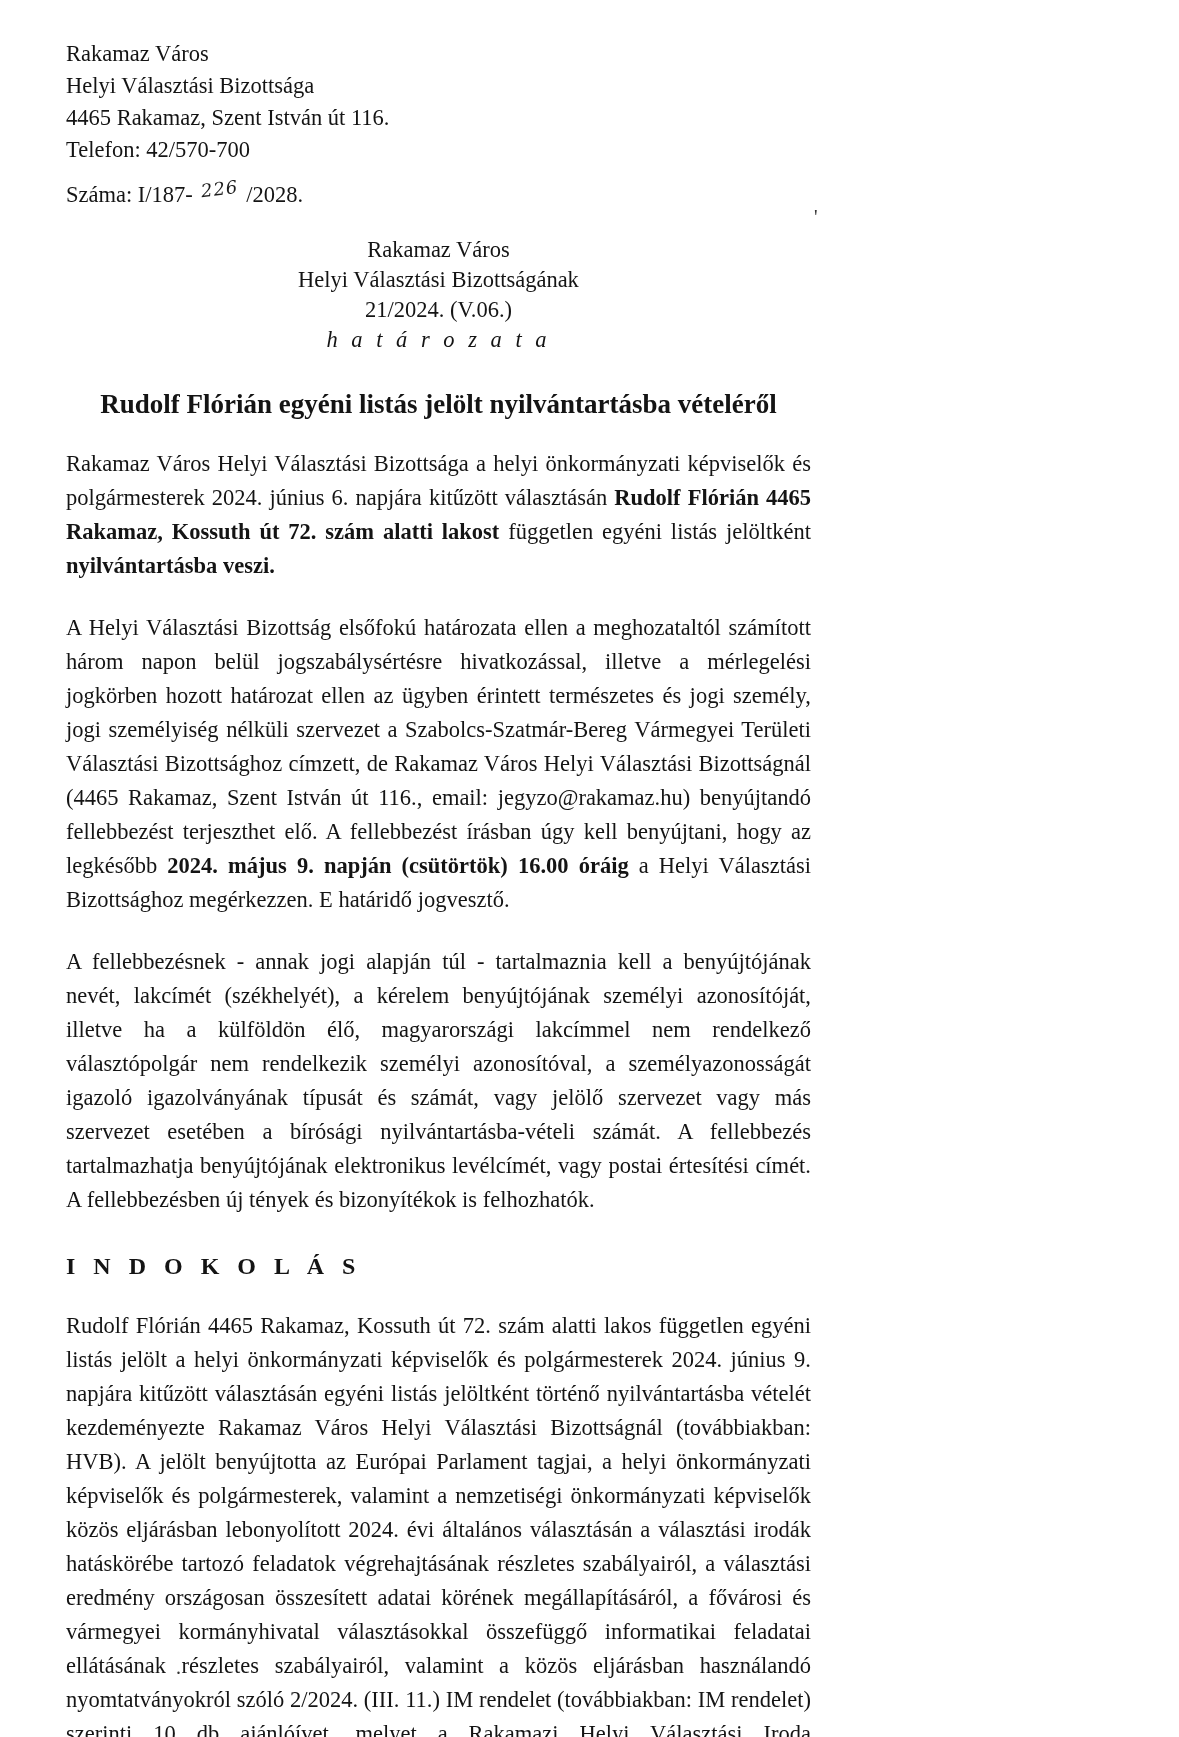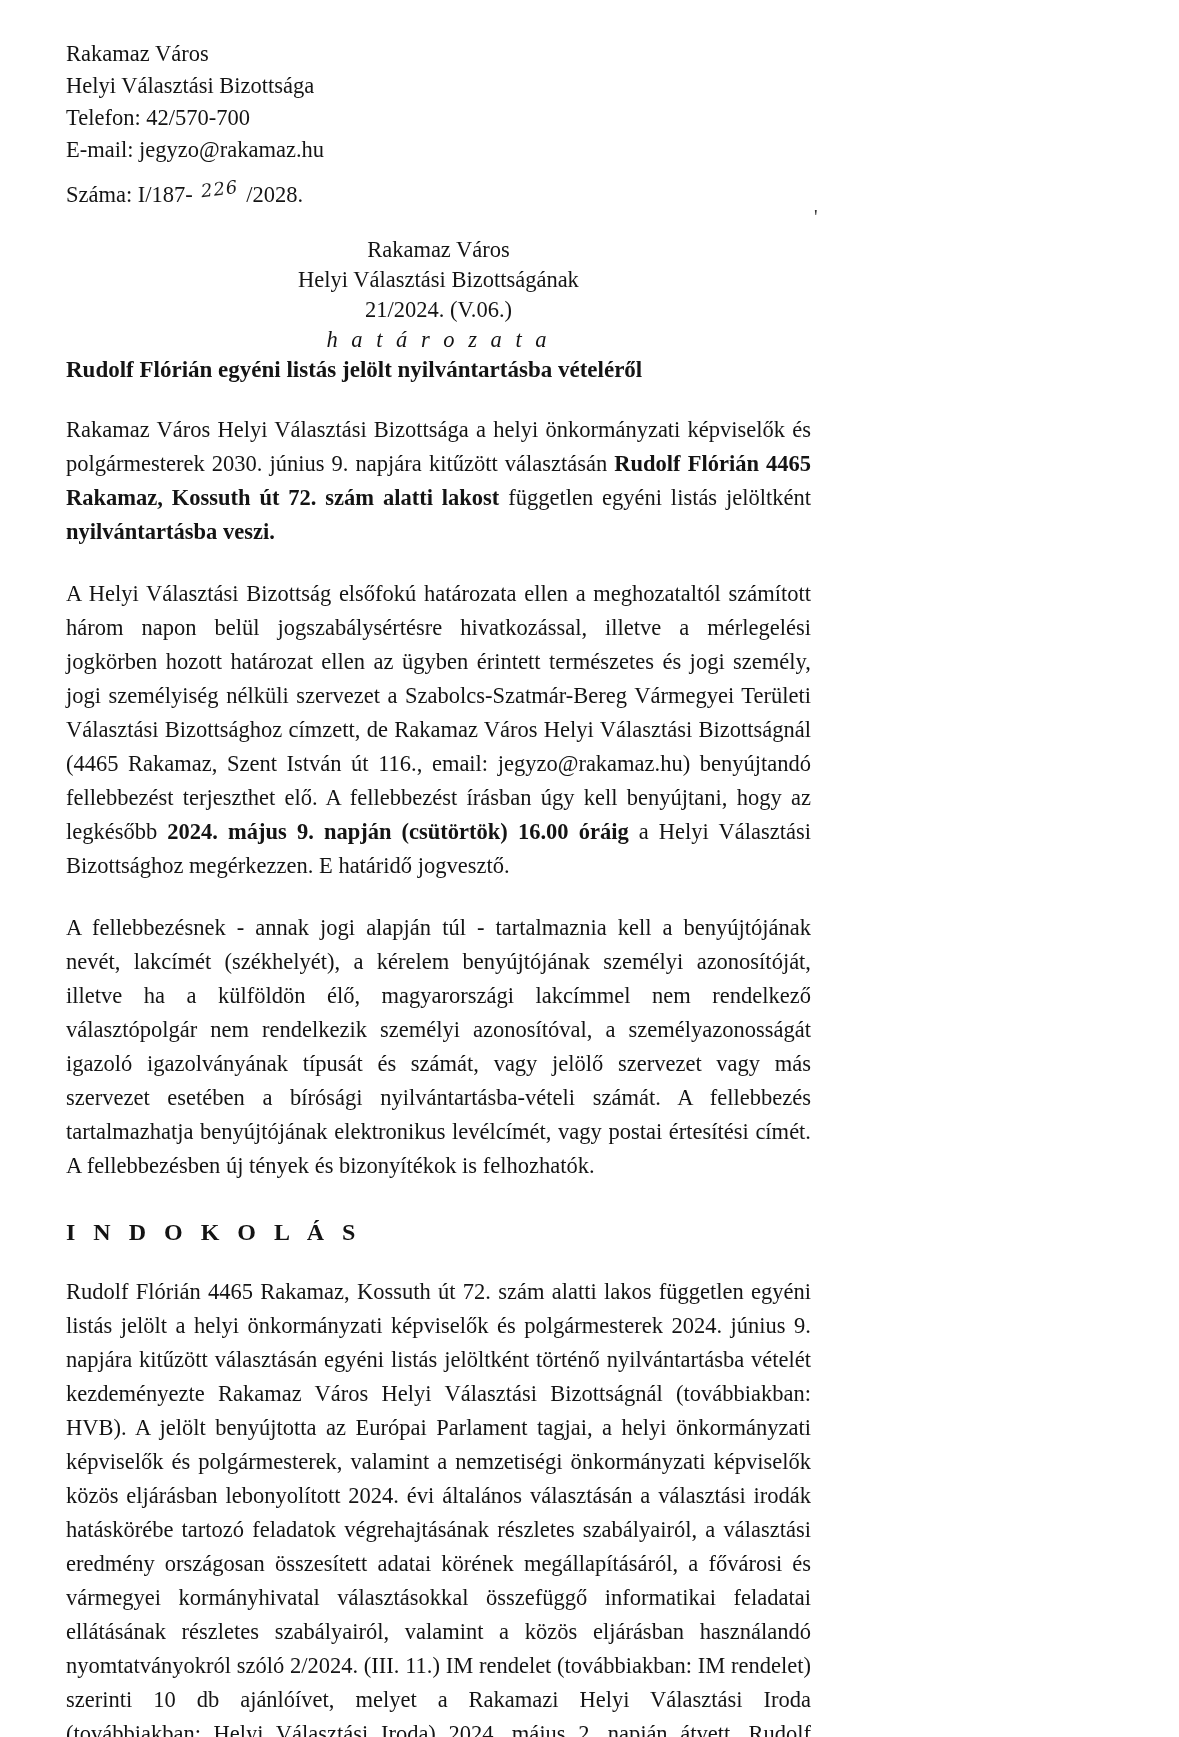--- a/index.html
+++ b/index.html
@@ -24,22 +24,24 @@
     transform: rotate(-7deg);
     position: relative;
     top: -7px;
     margin: 0 8px;
     color: #1c1c1c;
     letter-spacing: 1px;
   }
   .title-block { margin-top: 22px; text-align: center; font-size: 22.5px; line-height: 30px; }
   .title-block .spaced-letters { letter-spacing: 4px; font-style: italic; }
   .subject-title {
+    margin-top: 34px;
+    text-align: center;
     font-weight: bold;
-    font-size: 23px;
+    font-size: 27px;
     line-height: 30px;
   }
   .para {
     margin: 28px 0 0 0;
     text-align: justify;
     font-size: 22.5px;
     line-height: 34px;
   }
   .section-heading {
     margin-top: 34px;
@@ -53,39 +55,39 @@
   .artifact-dot { left: 176px; top: 1656px; }
 </style>
 </head>
 <body>
 
 <div class="page">
 
   <div class="sender-block">
     <div>Rakamaz Város</div>
     <div>Helyi Választási Bizottsága</div>
+    <div>4465 Rakamaz, Szent István út 116.</div>
     <div>Telefon: 42/570-700</div>
-    <div>E-mail: jegyzo@rakamaz.hu</div>
   </div>
 
   <div class="case-number">
     <span>Száma: I/187-</span><span class="handwritten">226</span><span>/2028.</span>
   </div>
 
   <div class="title-block">
     <div>Rakamaz Város</div>
     <div>Helyi Választási Bizottságának</div>
     <div>21/2024. (V.06.)</div>
     <div class="spaced-letters">h a t á r o z a t a</div>
   </div>
 
   <div class="subject-title">Rudolf Flórián egyéni listás jelölt nyilvántartásba vételéről</div>
 
   <div>
-      <p class="para"><span>Rakamaz Város Helyi Választási Bizottsága a helyi önkormányzati képviselők és polgármesterek 2030. június 9. napjára kitűzött választásán </span><strong>Rudolf Flórián 4465 Rakamaz, Kossuth út 72. szám alatti lakost</strong><span> független egyéni listás jelöltként </span><strong>nyilvántartásba veszi.</strong></p>
+      <p class="para"><span>Rakamaz Város Helyi Választási Bizottsága a helyi önkormányzati képviselők és polgármesterek 2024. június 6. napjára kitűzött választásán </span><strong>Rudolf Flórián 4465 Rakamaz, Kossuth út 72. szám alatti lakost</strong><span> független egyéni listás jelöltként </span><strong>nyilvántartásba veszi.</strong></p>
       <p class="para"><span>A Helyi Választási Bizottság elsőfokú határozata ellen a meghozataltól számított három napon belül jogszabálysértésre hivatkozással, illetve a mérlegelési jogkörben hozott határozat ellen az ügyben érintett természetes és jogi személy, jogi személyiség nélküli szervezet a Szabolcs-Szatmár-Bereg Vármegyei Területi Választási Bizottsághoz címzett, de Rakamaz Város Helyi Választási Bizottságnál (4465 Rakamaz, Szent István út 116., email: jegyzo@rakamaz.hu) benyújtandó fellebbezést terjeszthet elő. A fellebbezést írásban úgy kell benyújtani, hogy az legkésőbb </span><strong>2024. május 9. napján (csütörtök) 16.00 óráig</strong><span> a Helyi Választási Bizottsághoz megérkezzen. E határidő jogvesztő.</span></p>
       <p class="para"><span>A fellebbezésnek - annak jogi alapján túl - tartalmaznia kell a benyújtójának nevét, lakcímét (székhelyét), a kérelem benyújtójának személyi azonosítóját, illetve ha a külföldön élő, magyarországi lakcímmel nem rendelkező választópolgár nem rendelkezik személyi azonosítóval, a személyazonosságát igazoló igazolványának típusát és számát, vagy jelölő szervezet vagy más szervezet esetében a bírósági nyilvántartásba-vételi számát. A fellebbezés tartalmazhatja benyújtójának elektronikus levélcímét, vagy postai értesítési címét. A fellebbezésben új tények és bizonyítékok is felhozhatók.</span></p>
       <div class="section-heading">I N D O K O L Á S</div>
       <p class="para"><span>Rudolf Flórián 4465 Rakamaz, Kossuth út 72. szám alatti lakos független egyéni listás jelölt a helyi önkormányzati képviselők és polgármesterek 2024. június 9. napjára kitűzött választásán egyéni listás jelöltként történő nyilvántartásba vételét kezdeményezte Rakamaz Város Helyi Választási Bizottságnál (továbbiakban: HVB). A jelölt benyújtotta az Európai Parlament tagjai, a helyi önkormányzati képviselők és polgármesterek, valamint a nemzetiségi önkormányzati képviselők közös eljárásban lebonyolított 2024. évi általános választásán a választási irodák hatáskörébe tartozó feladatok végrehajtásának részletes szabályairól, a választási eredmény országosan összesített adatai körének megállapításáról, a fővárosi és vármegyei kormányhivatal választásokkal összefüggő informatikai feladatai ellátásának részletes szabályairól, valamint a közös eljárásban használandó nyomtatványokról szóló 2/2024. (III. 11.) IM rendelet (továbbiakban: IM rendelet) szerinti 10 db ajánlóívet, melyet a Rakamazi Helyi Választási Iroda (továbbiakban: Helyi Választási Iroda) 2024. május 2. napján átvett. Rudolf Flórián</span></p>
     </div>
 
   <span class="artifact artifact-apostrophe">'</span>
   <span class="artifact artifact-dot">.</span>
 
 </div>

